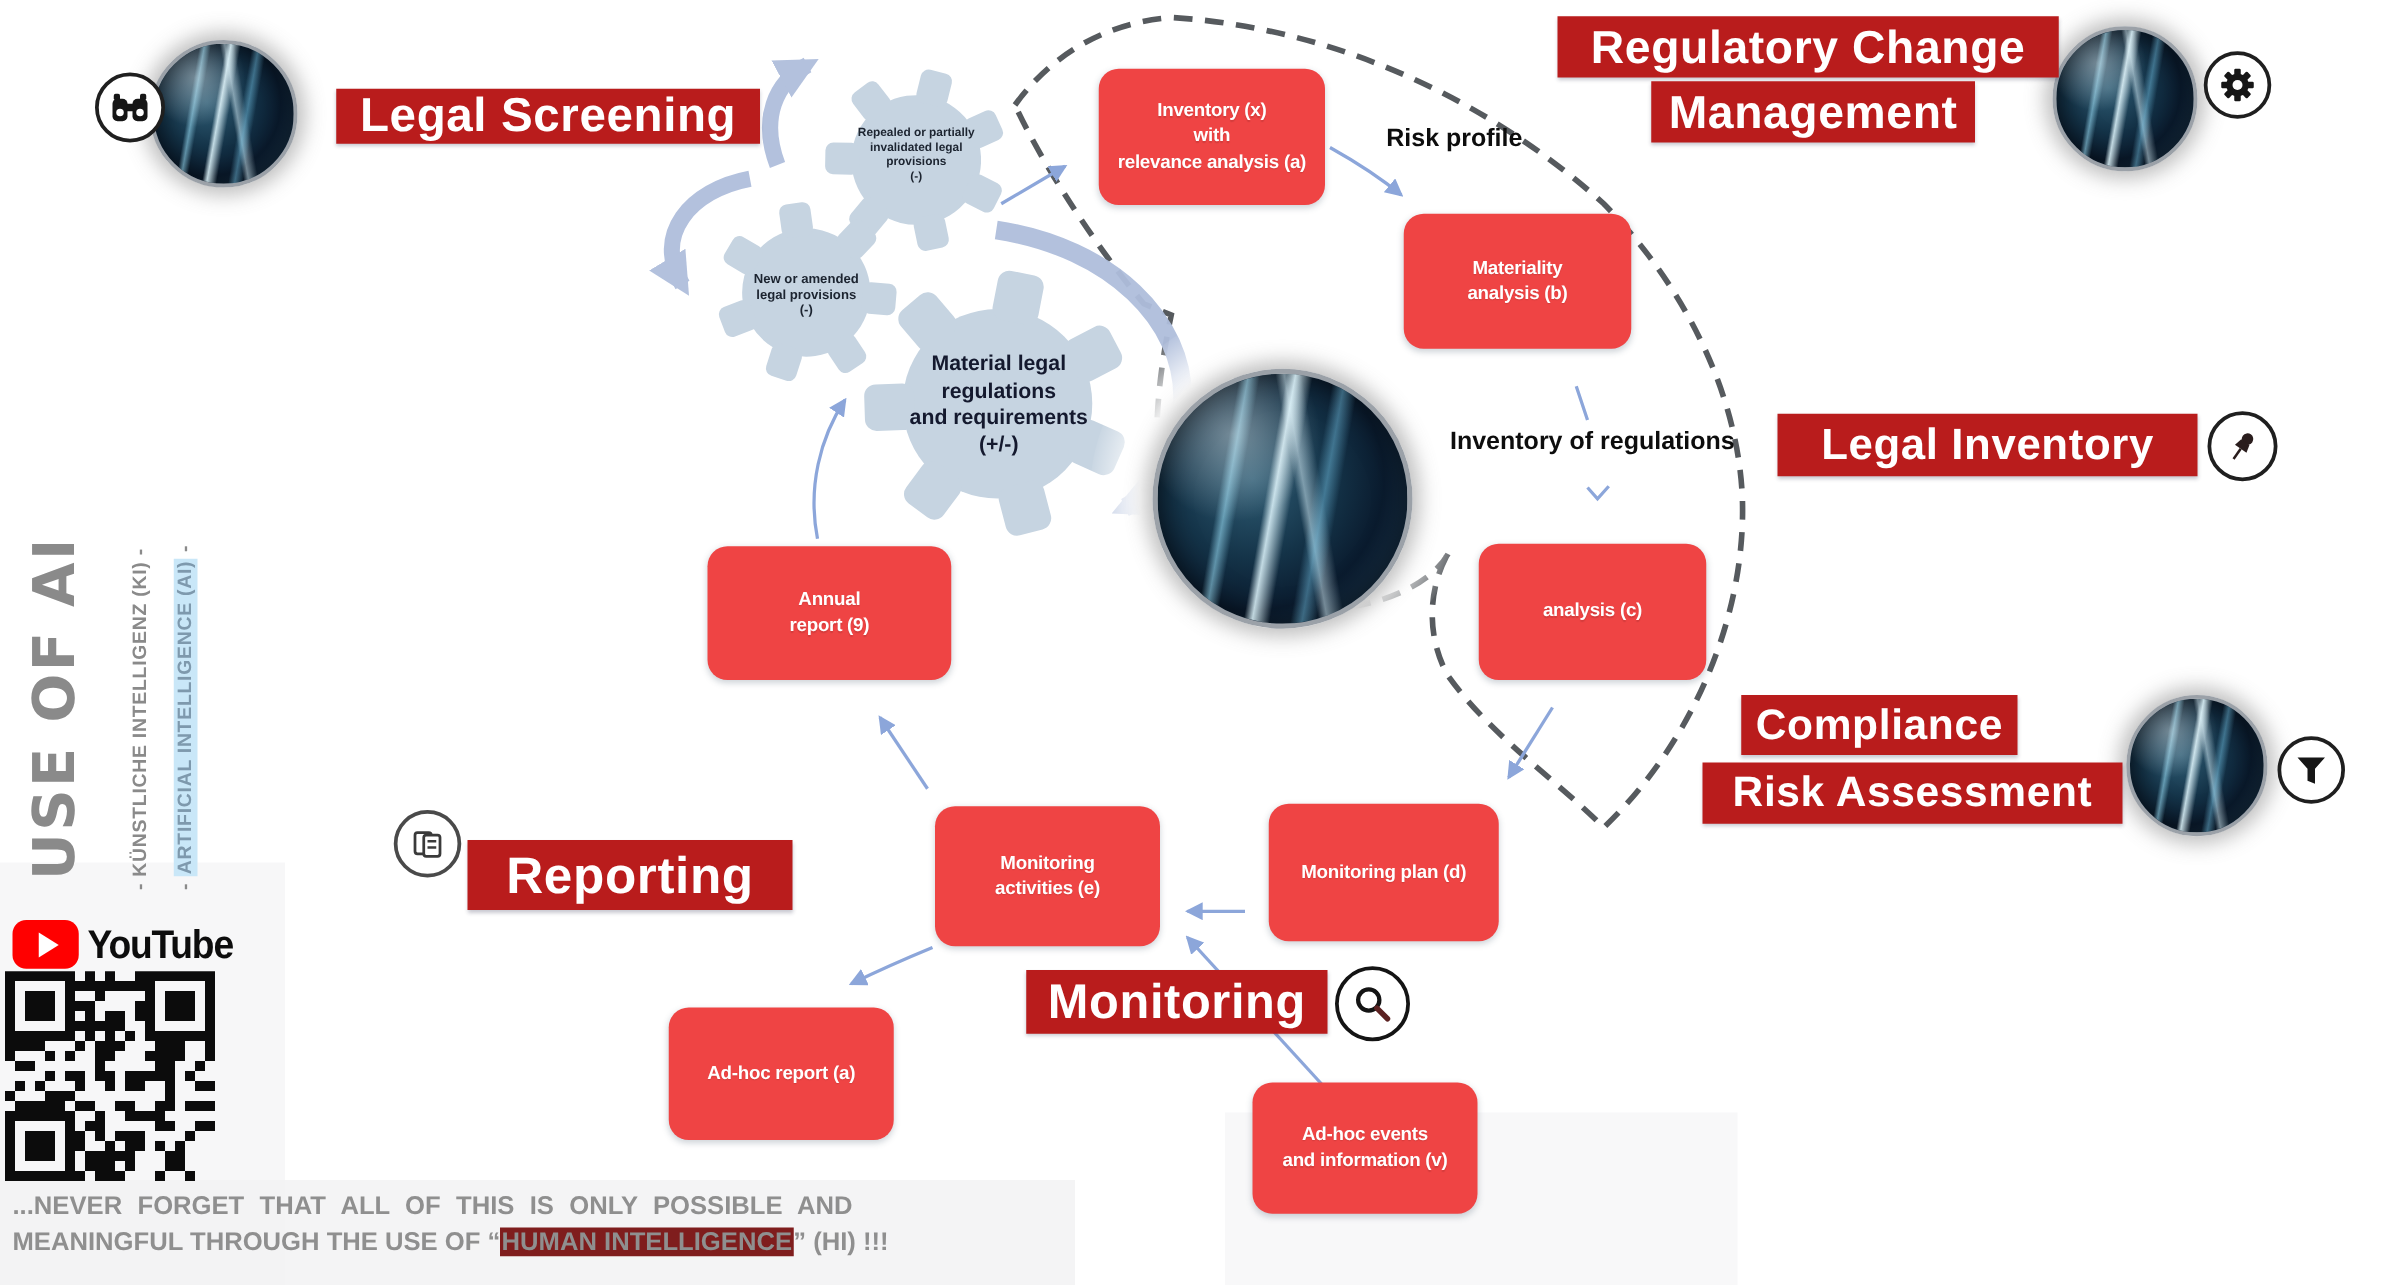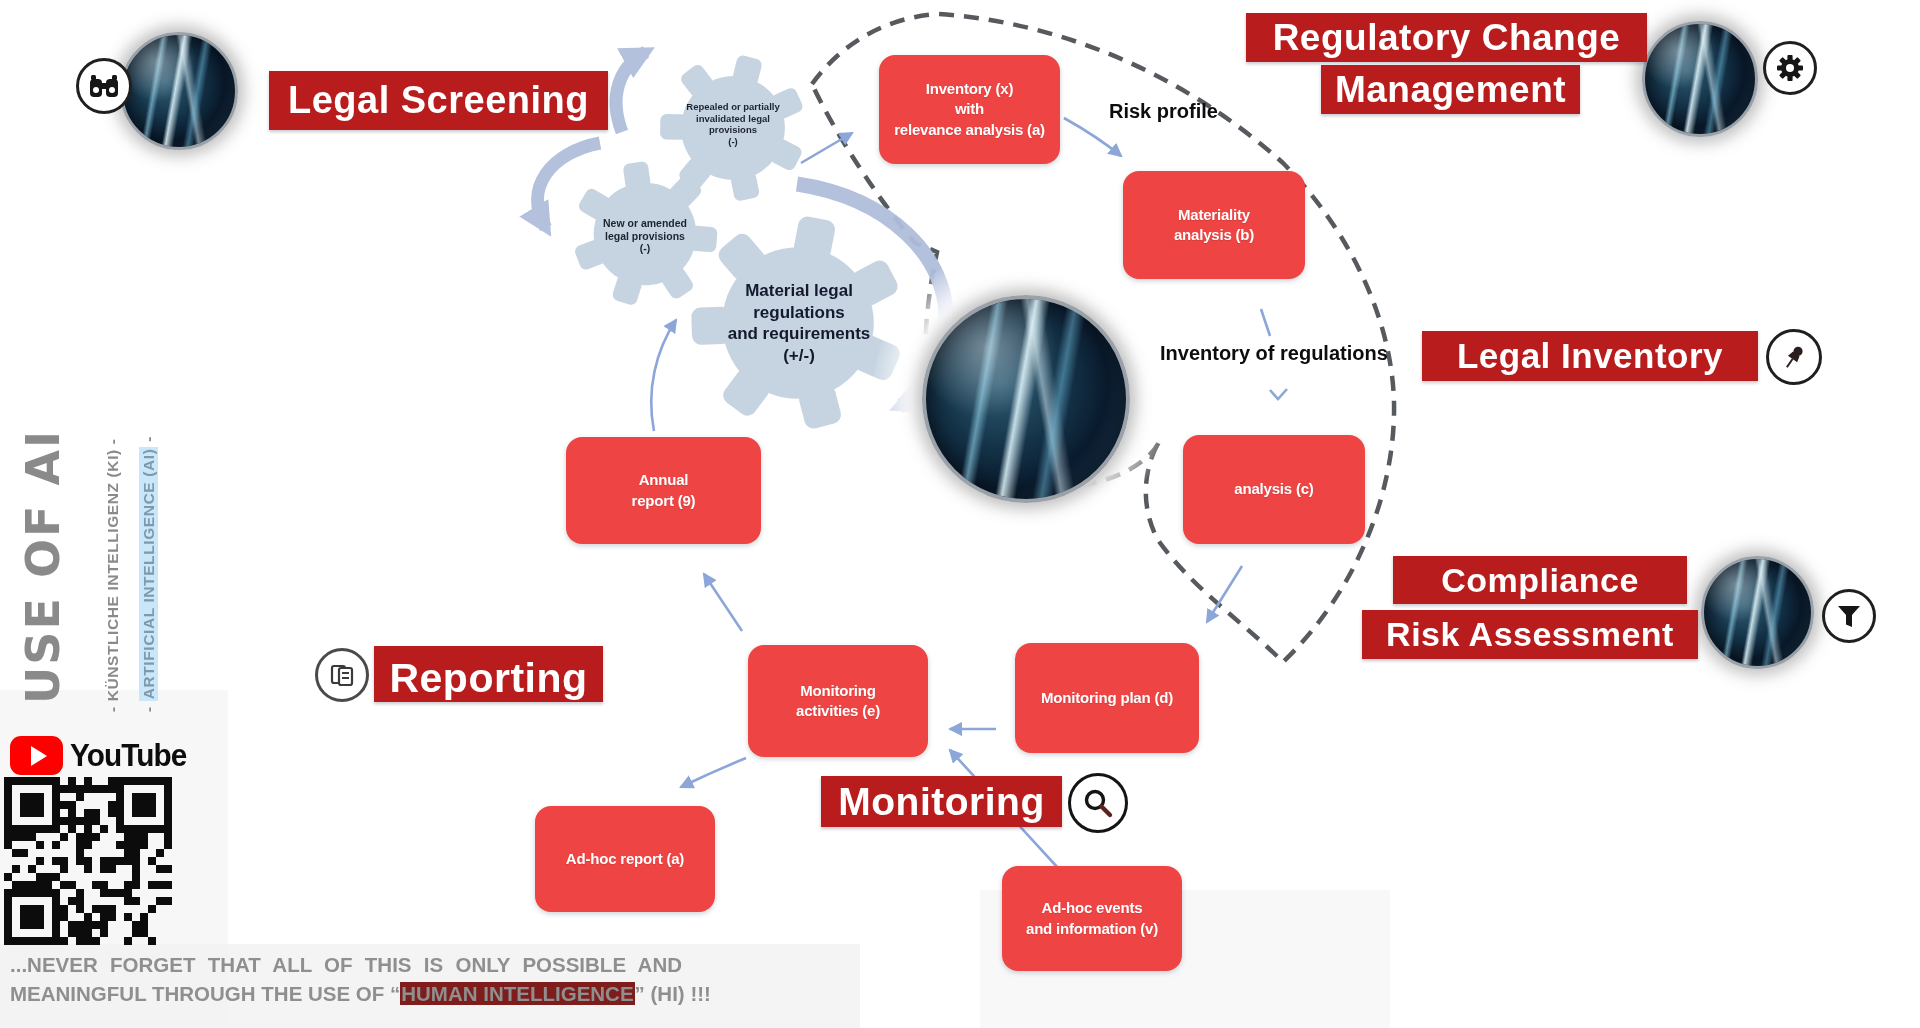--- a/index.html
+++ b/index.html
@@ -136,39 +136,39 @@
 regulations
 and requirements
 (+/-)</div>
 
   <div class="sphere" style="left:120px;top:32px;width:112px;height:112px;"></div>
   <div class="sphere" style="left:1642px;top:21px;width:110px;height:110px;"></div>
   <div class="halo" style="left:872px;top:245px;width:300px;height:300px;"></div>
   <div class="sphere" style="left:922px;top:295px;width:200px;height:200px;border-width:4px;"></div>
   <div class="sphere" style="left:1701px;top:556px;width:107px;height:107px;"></div>
 
-  <div class="banner" style="left:269px;top:71px;width:339px;height:59px;font-size:38px;">
+  <div class="banner" style="left:269px;top:71px;width:339px;height:44px;font-size:38px;">
     <span>Legal Screening</span>
   </div>
   <div class="banner" style="left:1246px;top:13px;width:401px;height:49px;font-size:37px;">
     <span>Regulatory Change</span>
   </div>
   <div class="banner" style="left:1321px;top:65px;width:259px;height:49px;font-size:37px;">
     <span>Management</span>
   </div>
   <div class="banner" style="left:1422px;top:331px;width:336px;height:50px;font-size:35px;">
     <span>Legal Inventory</span>
   </div>
-  <div class="banner" style="left:1393px;top:556px;width:294px;height:48px;font-size:34px;">
+  <div class="banner" style="left:1393px;top:556px;width:221px;height:48px;font-size:34px;">
     <span>Compliance</span>
   </div>
   <div class="banner" style="left:1362px;top:610px;width:336px;height:49px;font-size:34px;">
     <span>Risk Assessment</span>
   </div>
-  <div class="banner" style="left:374px;top:646px;width:229px;height:56px;font-size:41px;align-items:flex-end;">
+  <div class="banner" style="left:374px;top:672px;width:260px;height:56px;font-size:41px;">
     <span>Reporting</span>
   </div>
   <div class="banner" style="left:821px;top:776px;width:241px;height:51px;font-size:39px;">
     <span>Monitoring</span>
   </div>
 
   <div class="pbox" style="left:879px;top:55px;width:181px;height:109px;">
     <div class="txt">Inventory (x)
 with
 relevance analysis (a)</div>

